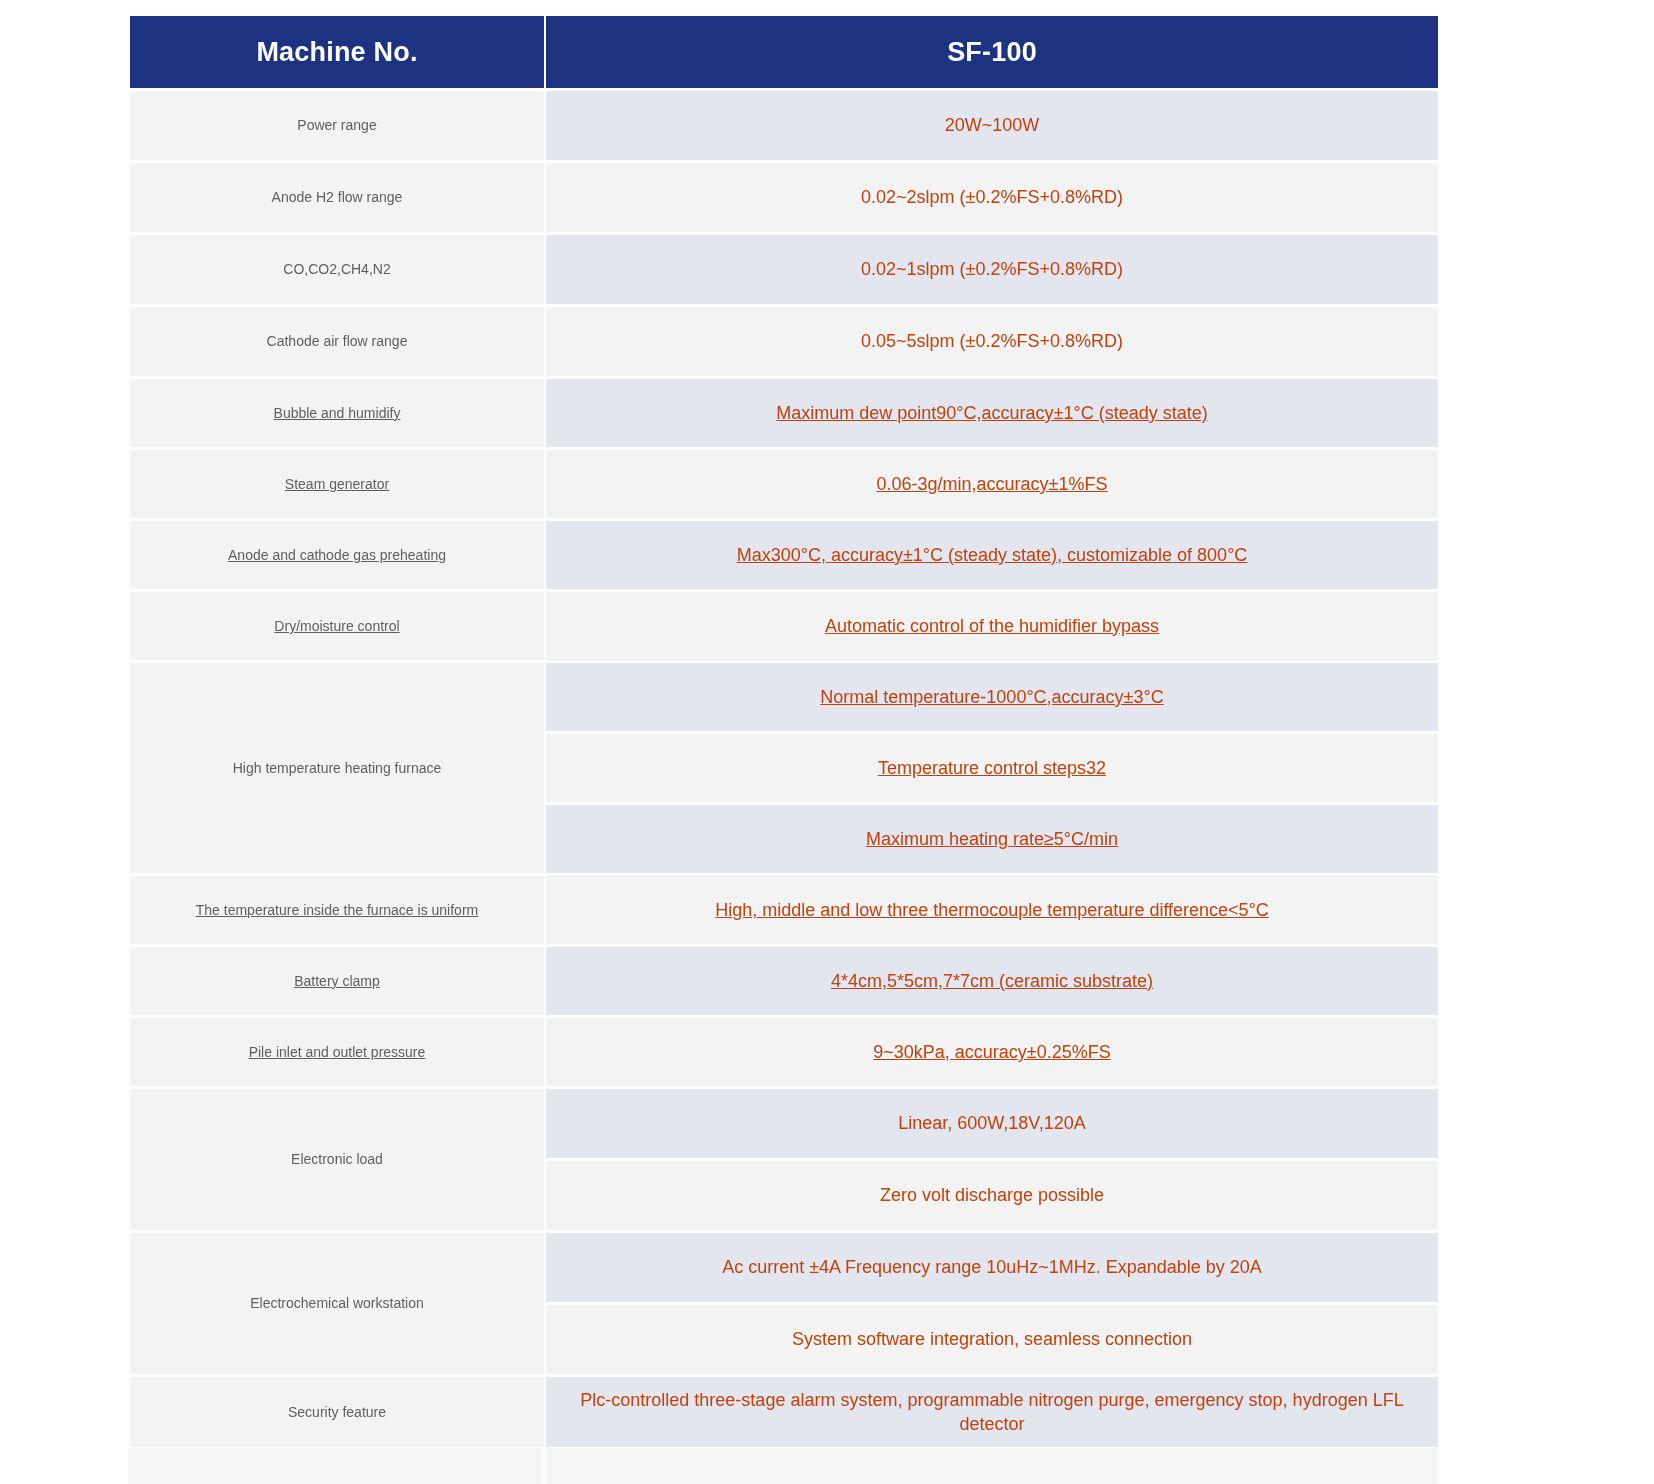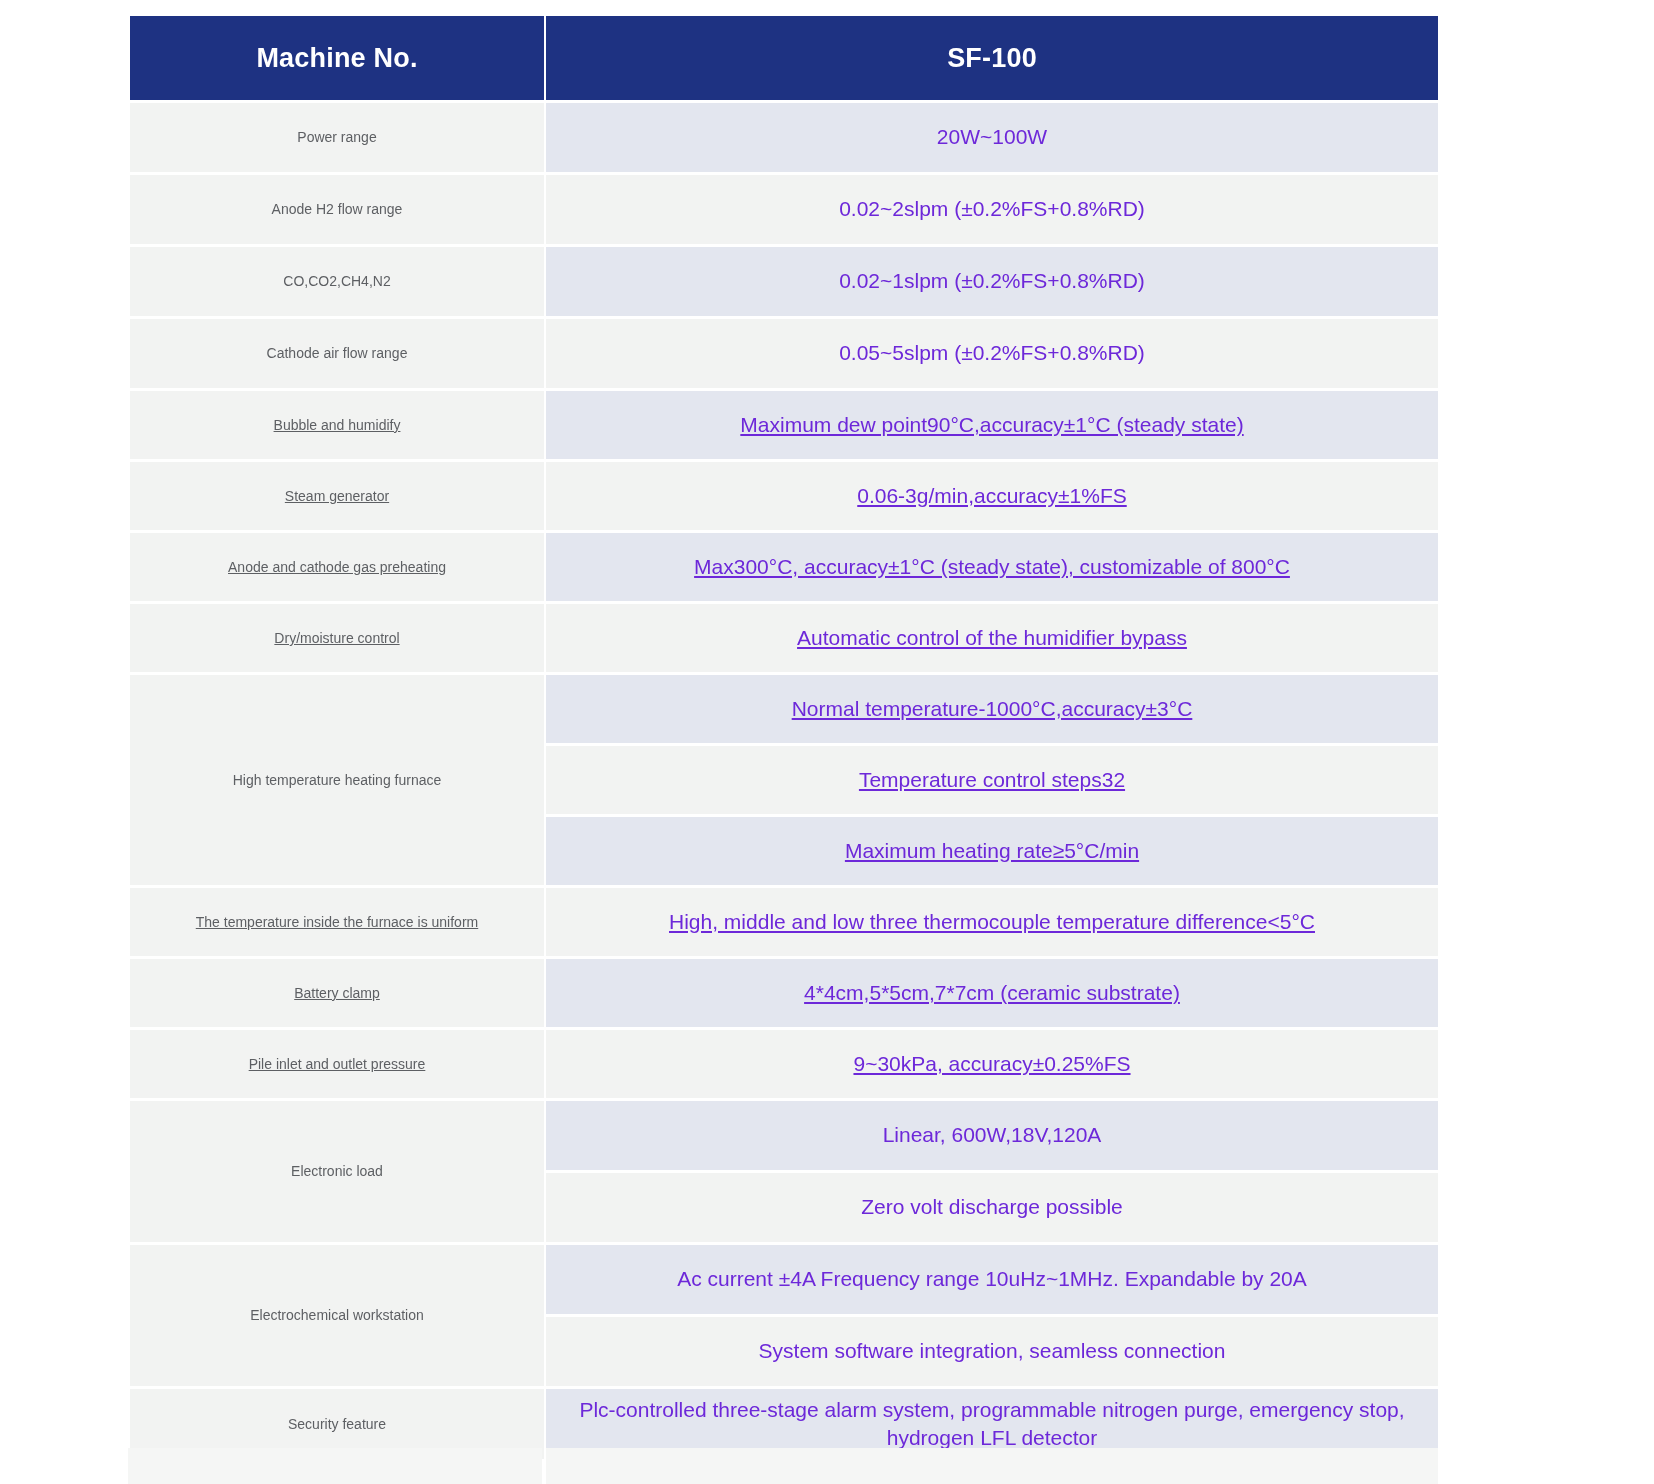--- a/index.html
+++ b/index.html
@@ -33,38 +33,38 @@
     margin: 0;
     vertical-align: middle;
     text-align: center;
   }
   
   .hdr {
     background: #1e3282;
     color: #ffffff;
     font-size: 27px;
     font-weight: bold;
-    height: 84px;
+    height: 72px;
     letter-spacing: 0.2px;
   }
   .hdr-left { width: 414px; }
   .hdr-right { width: 890px; }
 
   
   .label-cell {
     background: #f2f3f2;
     color: #5d5f63;
     font-size: 14px;
     line-height: 1.3;
     padding: 6px 14px;
   }
   
   .value-cell {
-    color: #6d28d9;
-    font-size: 21px;
+    color: #c2410c;
+    font-size: 18px;
     line-height: 1.35;
     padding: 6px 16px;
   }
   .v-alt-a { background: #e3e6ef; }
   .v-alt-b { background: #f2f3f2; }
 
   .h-68  { height: 68px; text-decoration: underline; }
   .h-69  { height: 69px; }
   .h-70  { height: 70px; }
   .h-208 { height: 208px; }

